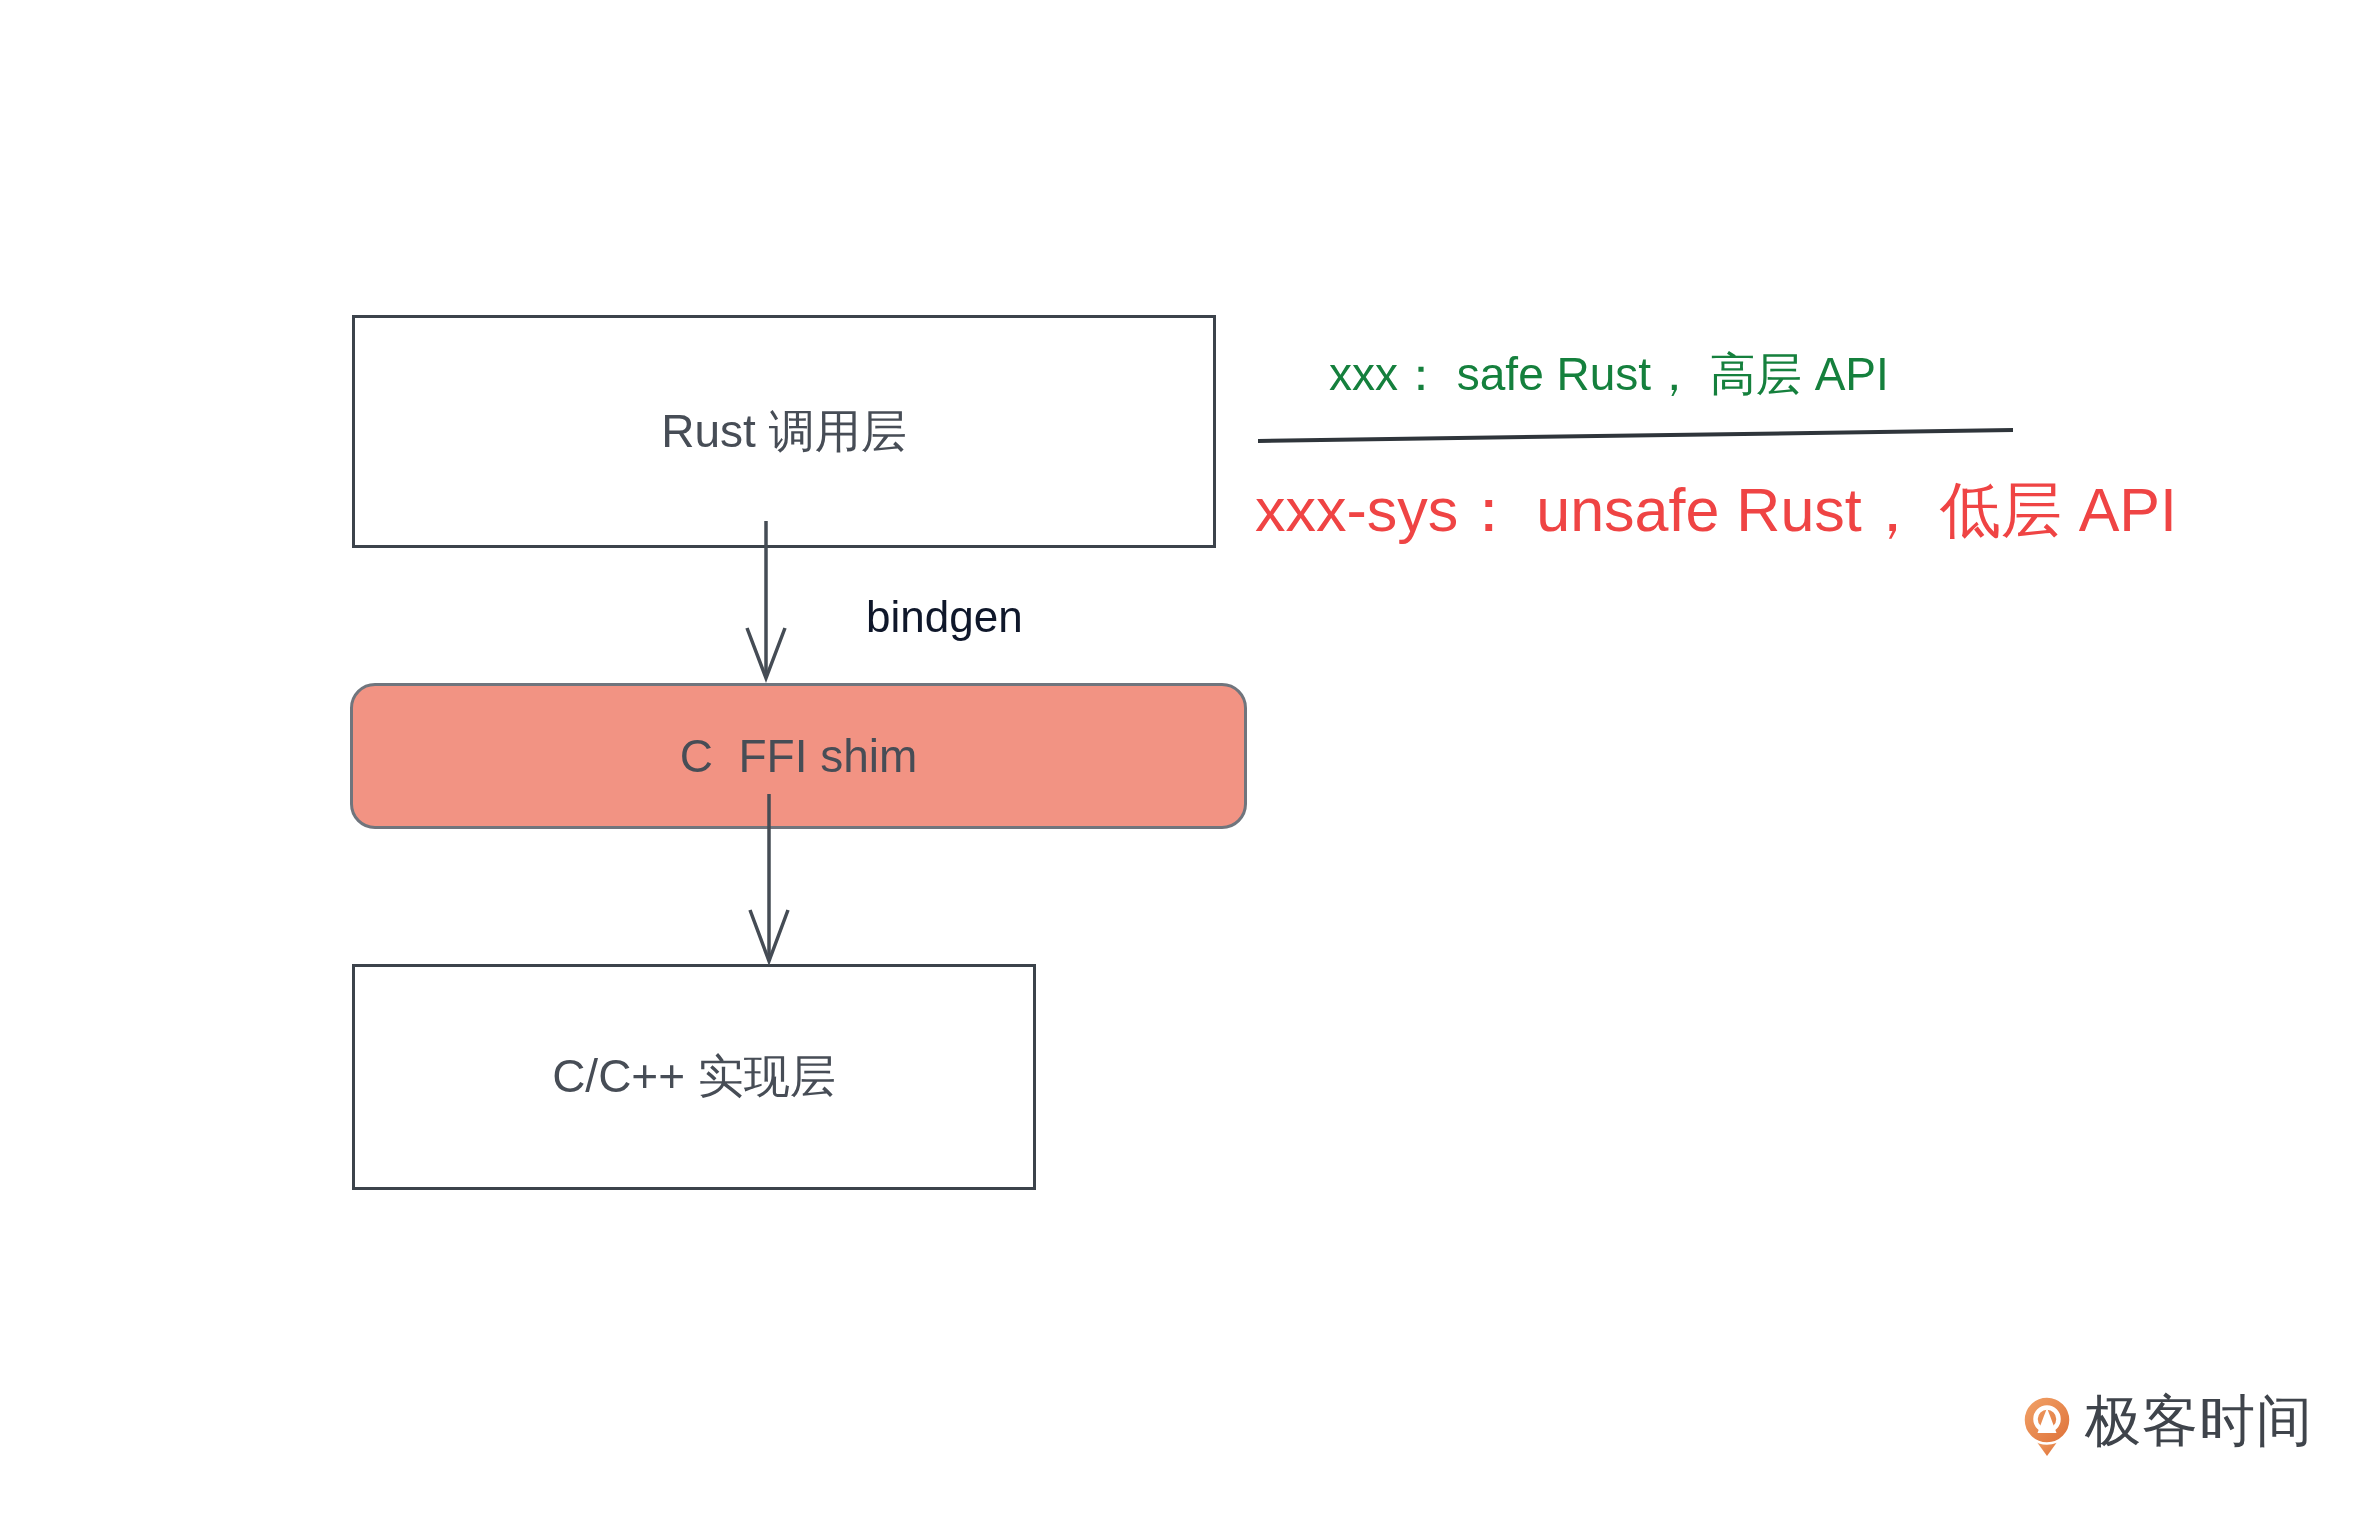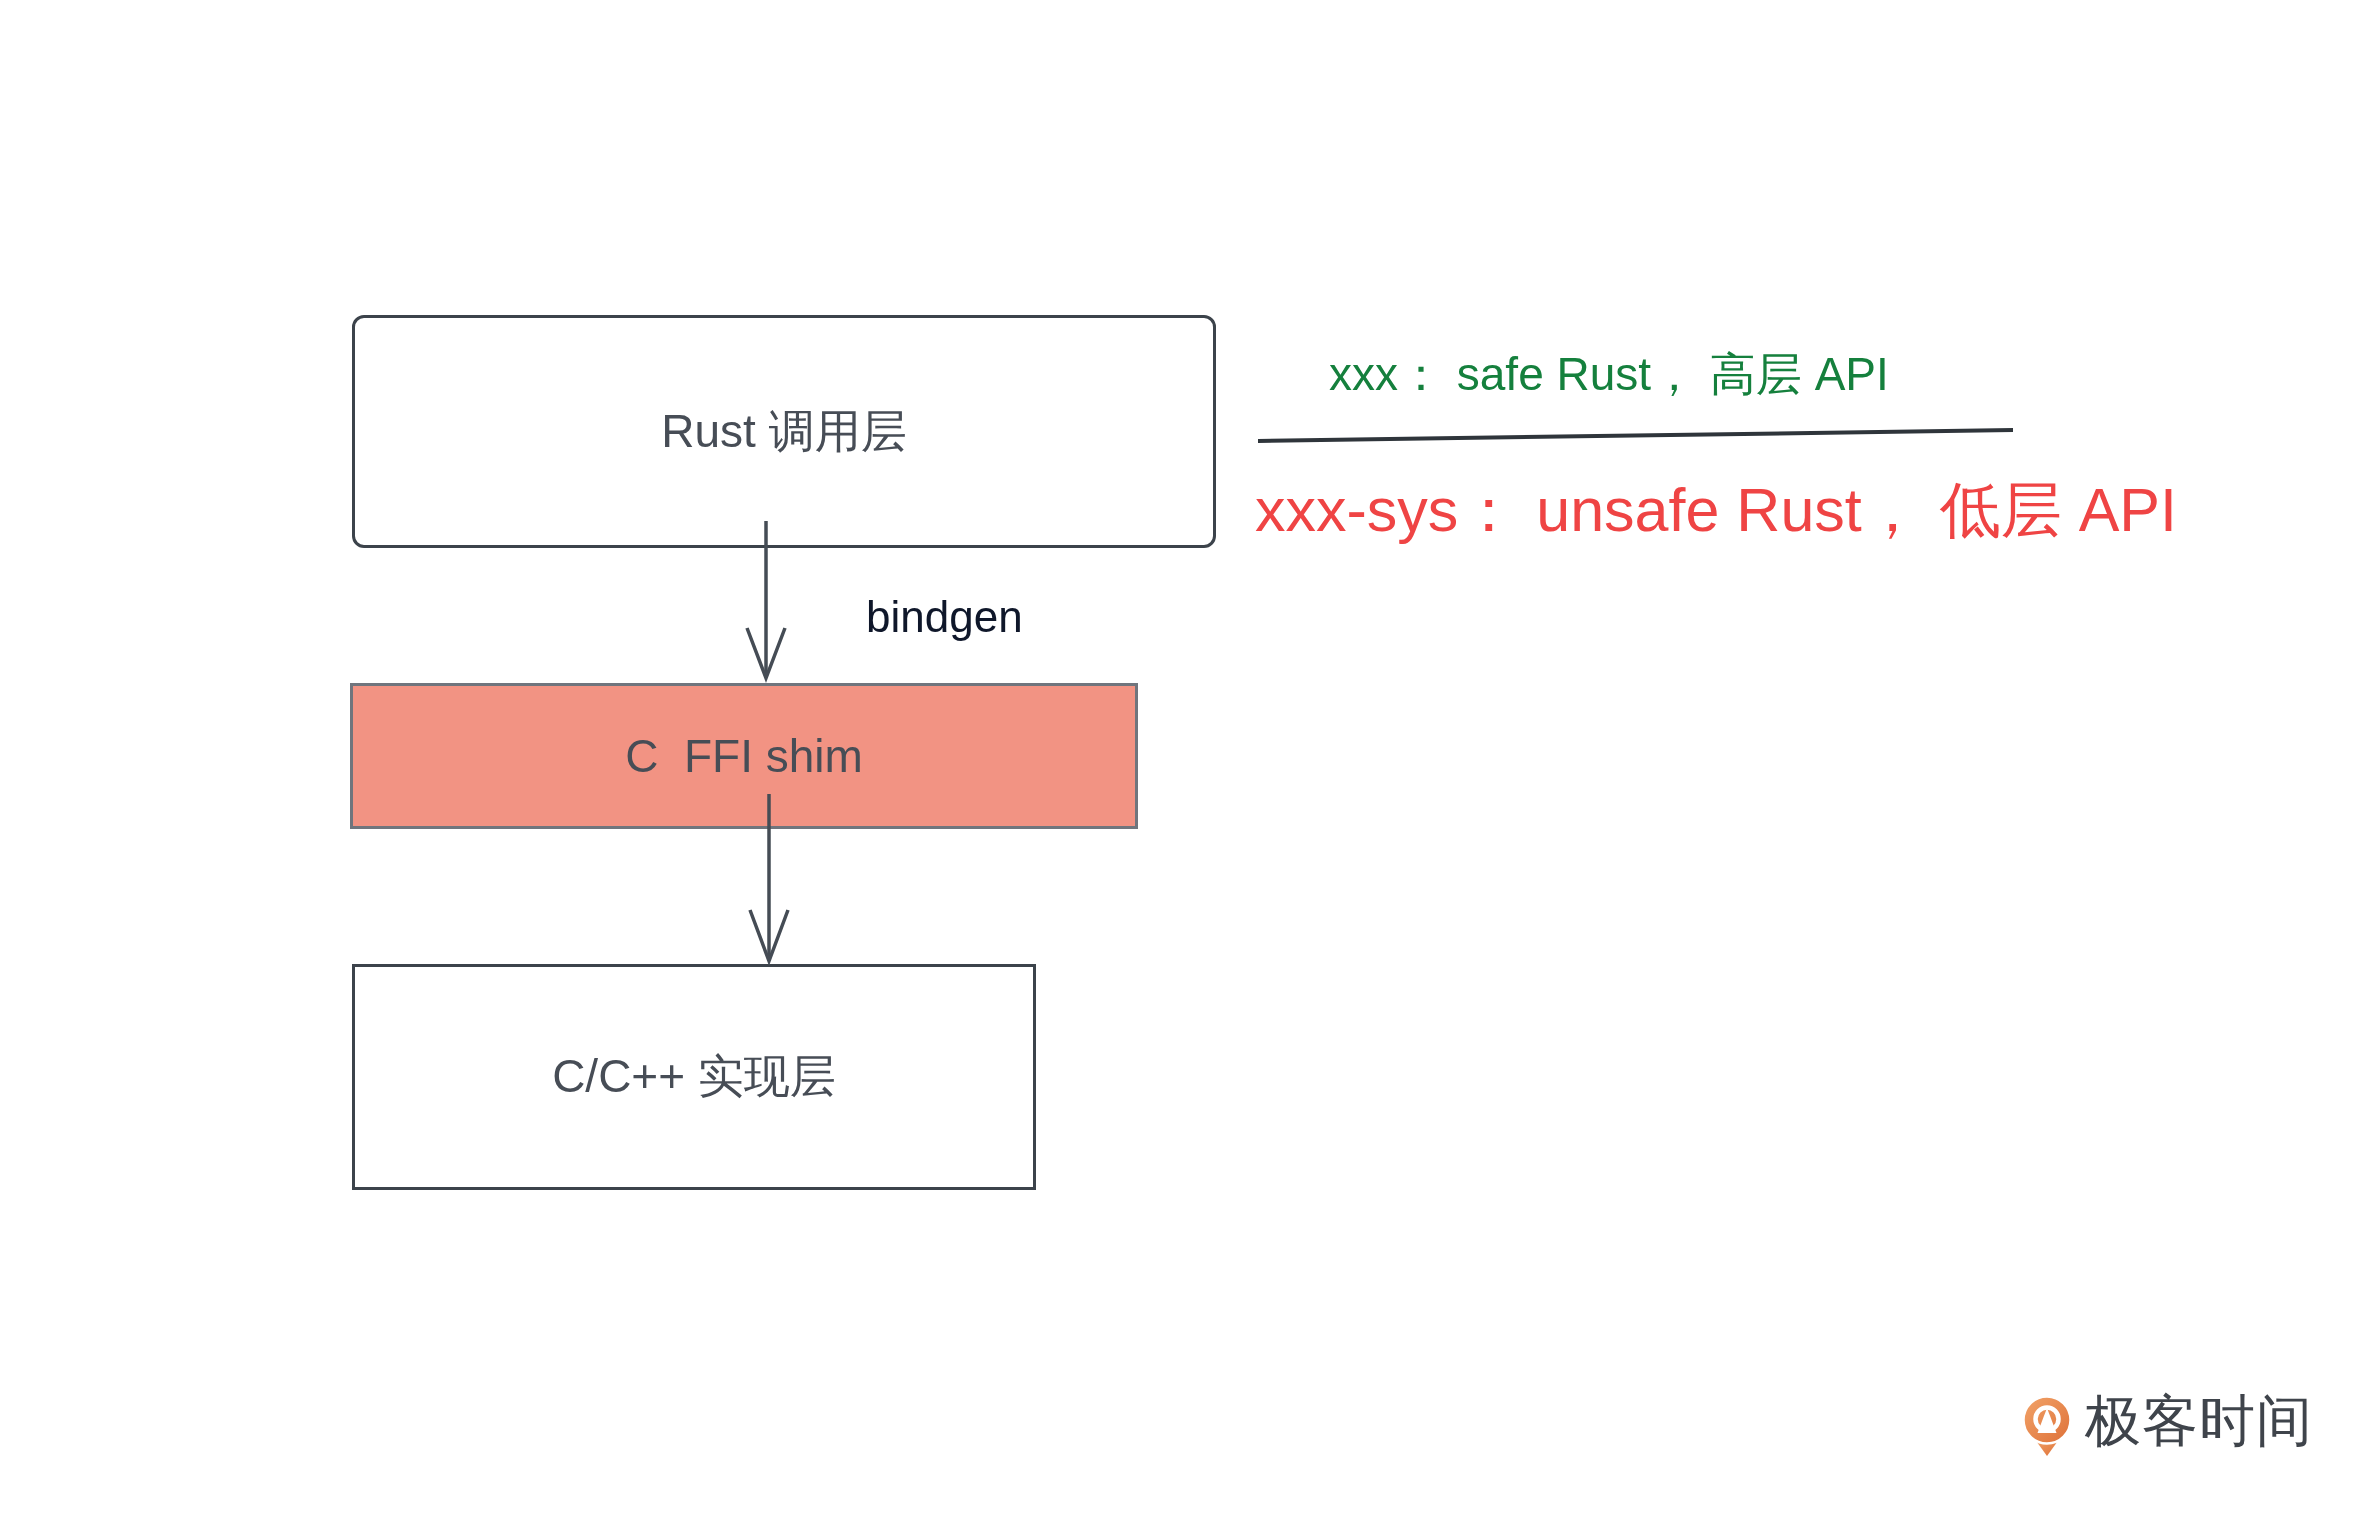--- a/index.html
+++ b/index.html
@@ -18,23 +18,23 @@
     align-items: center;
     justify-content: center;
     box-sizing: border-box;
     background: #ffffff;
     border: 3px solid #3C434B;
     font-size: 46px;
     color: #474D56;
     white-space: pre;
     z-index: 1;
   }
-  .box-rust   { left: 352px; top: 315px; width: 864px; height: 233px; border-radius: 12px; }
-  .box-shim   { left: 350px; top: 683px; width: 788px; height: 146px;
-                background: #F29383; border-color: #70757D; }
+  .box-rust   { left: 352px; top: 315px; width: 864px; height: 233px; }
+  .box-shim   { left: 350px; top: 683px; width: 897px; height: 146px;
+                background: #F29383; border-color: #70757D; border-radius: 25px; }
   .box-impl   { left: 352px; top: 964px; width: 684px; height: 226px; }
 
   .arrow-layer {
     position: absolute;
     left: 0; top: 0;
     width: 2364px; height: 1526px;
     z-index: 5;
     pointer-events: none;
   }
 

